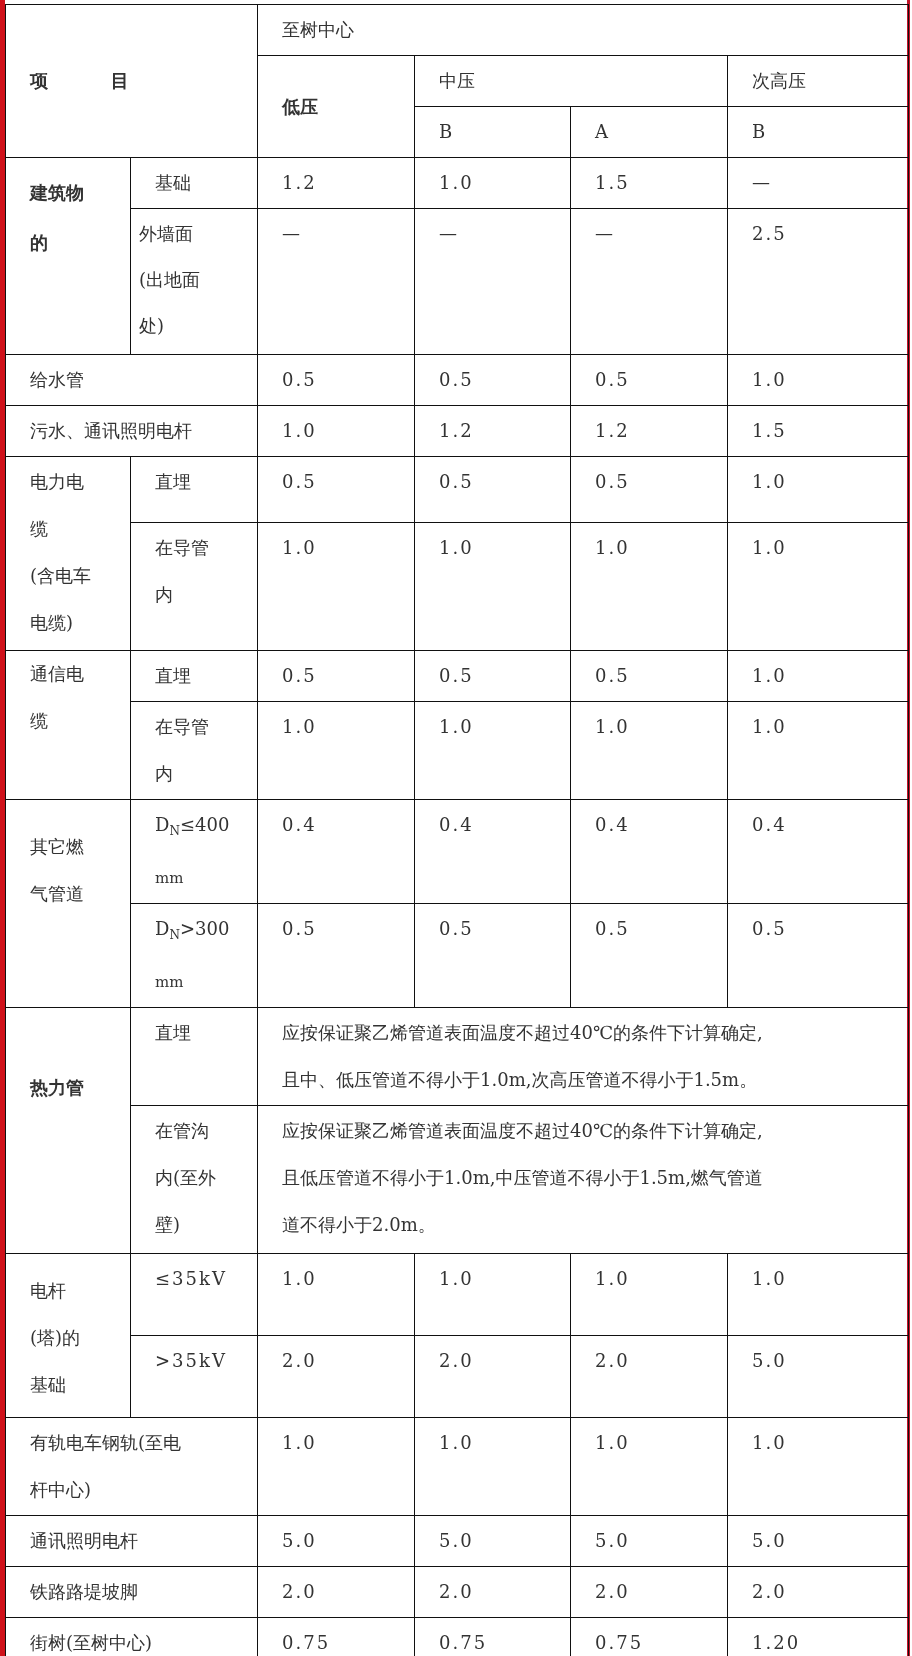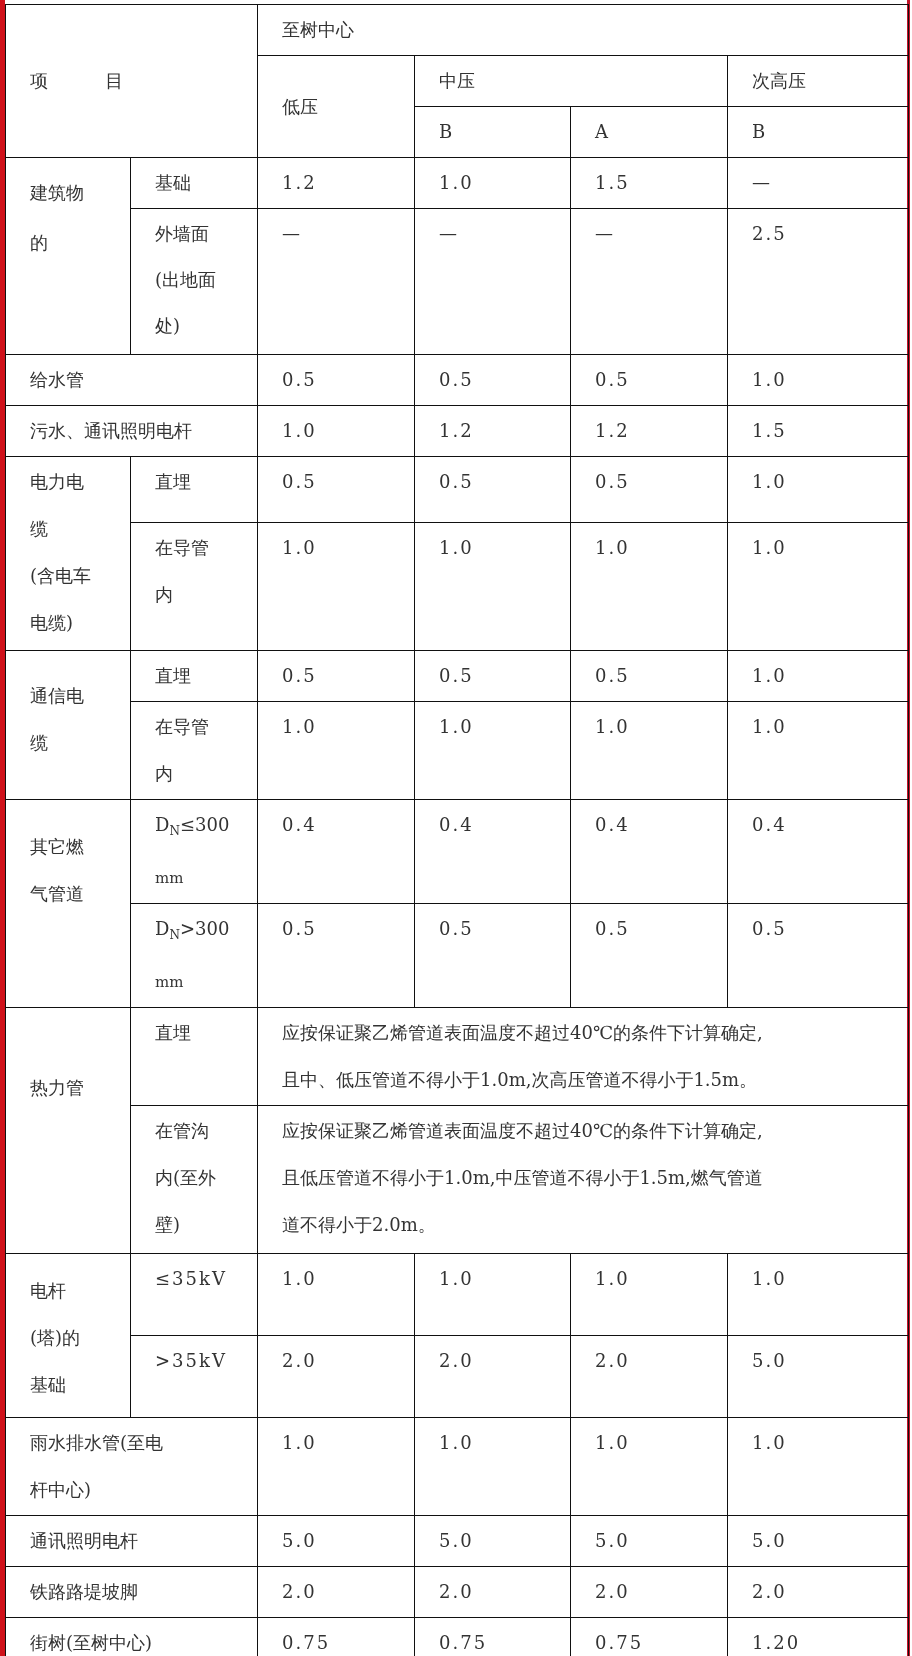--- a/index.html
+++ b/index.html
@@ -14,21 +14,21 @@
     }
     table.spec td {
       border: 1.5px solid #111111;
       vertical-align: top;
       padding: 10px 12px 0 24px;
       line-height: 50px;
       box-sizing: border-box;
     }
     table.spec td .ln { display: block; line-height: 50px; margin-top: -10px; }
     .num { letter-spacing: 2px; }
-    .vmid { vertical-align: middle !important; padding-top: 0 !important; }
+    .vmid { vertical-align: middle !important; padding-top: 0 !important; font-weight: bold; }
     .vmid .ln { margin-top: 0 !important; }
     sub { font-size: 12px; vertical-align: -4px; }
   </style>
 </head>
 <body>
 
 <div class="bar-left"></div>
 <div class="bar-right"></div>
 
 <table class="spec">
@@ -88,21 +88,21 @@
           <span class="ln">1.0</span>
         </td>
       <td class="num">
           <span class="ln">1.5</span>
         </td>
       <td class="num">
           <span class="ln">—</span>
         </td>
     </tr>
     <tr style="height:146px">
-      <td style="padding-left:24px">
+      <td style="padding-left:8px">
         <span class="ln">外墙面</span>
         <span class="ln" style="margin-top:-4px">(出地面</span>
         <span class="ln" style="margin-top:-4px">处)</span>
       </td>
       <td class="num">
           <span class="ln">—</span>
         </td>
       <td class="num">
           <span class="ln">—</span>
         </td>
@@ -186,21 +186,21 @@
         </td>
       <td class="num">
           <span class="ln">1.0</span>
         </td>
       <td class="num">
           <span class="ln">1.0</span>
         </td>
     </tr>
 
     <tr style="height:50px">
-      <td rowspan="2" style="padding-top:30px">
+      <td rowspan="2" style="padding-top:8px">
         <span class="ln">通信电</span>
         <span class="ln" style="margin-top:-3px">缆</span>
       </td>
       <td>
           <span class="ln">直埋</span>
         </td>
       <td class="num">
           <span class="ln">0.5</span>
         </td>
       <td class="num">
@@ -231,21 +231,21 @@
           <span class="ln">1.0</span>
         </td>
     </tr>
 
     <tr style="height:101px">
       <td rowspan="2" style="padding-top:32px">
         <span class="ln">其它燃</span>
         <span class="ln" style="margin-top:-3px">气管道</span>
       </td>
       <td>
-        <span class="ln"><span>D</span><sub>N</sub><span>≤300</span></span>
+        <span class="ln"><span>D</span><sub>N</sub><span>≤400</span></span>
         <span class="ln" style="margin-top:-3px;font-size:15px">mm</span>
       </td>
       <td class="num">
           <span class="ln">0.4</span>
         </td>
       <td class="num">
           <span class="ln">0.4</span>
         </td>
       <td class="num">
           <span class="ln">0.4</span>
@@ -333,21 +333,21 @@
       <td class="num">
           <span class="ln">2.0</span>
         </td>
       <td class="num">
           <span class="ln">5.0</span>
         </td>
     </tr>
 
     <tr style="height:98px">
       <td colspan="2">
-        <span class="ln">雨水排水管(至电</span>
+        <span class="ln">有轨电车钢轨(至电</span>
         <span class="ln" style="margin-top:-3px">杆中心)</span>
       </td>
       <td class="num">
           <span class="ln">1.0</span>
         </td>
       <td class="num">
           <span class="ln">1.0</span>
         </td>
       <td class="num">
           <span class="ln">1.0</span>

